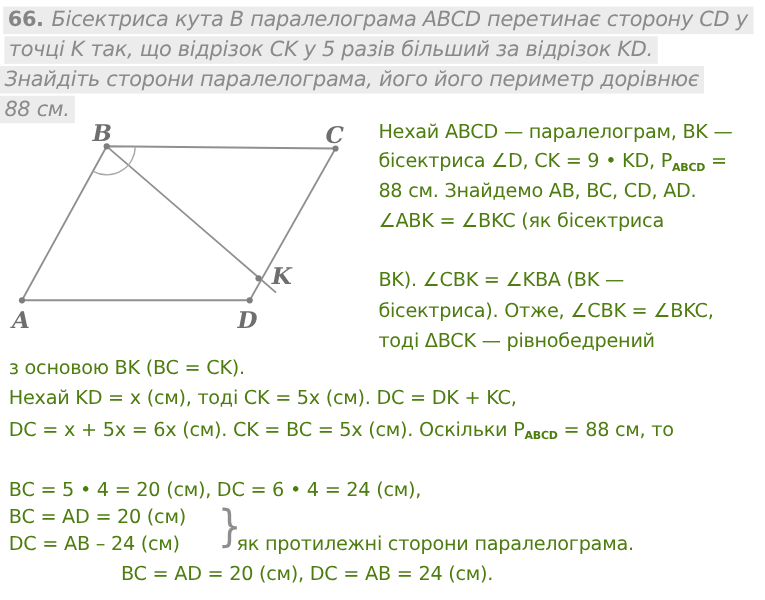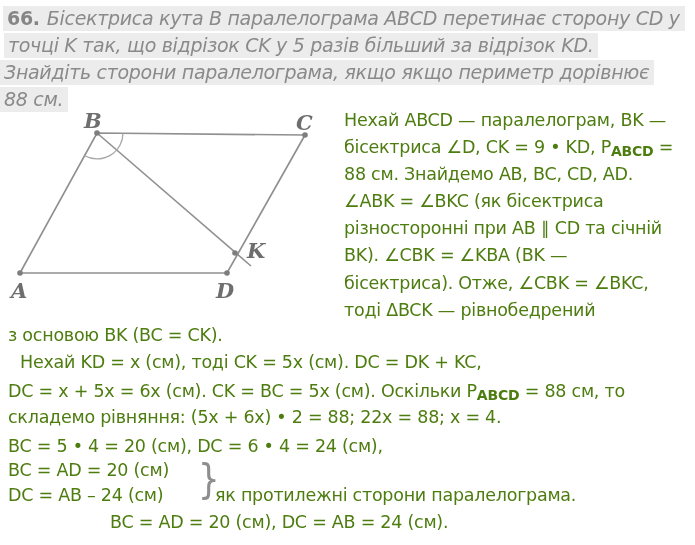--- a/index.html
+++ b/index.html
@@ -30,21 +30,21 @@
     font-size: 19px;
     line-height: 21px;
     padding: 2px 5px 2px 4px;
     letter-spacing: -0.3px;
   }
   .prob .it, .prob.it { font-style: italic; }
   .pnum { font-weight: bold; font-style: normal; margin-right: 7px; color: #858585; }
 
   
   .sb {
-    font-size: 14px;
+    font-size: 10px;
     font-weight: bold;
     letter-spacing: -0.2px;
     vertical-align: -3px;
   }
 
   
   .brace {
     position: absolute;
     color: #8e8e8e;
     font-size: 40px;
@@ -63,21 +63,21 @@
 </style>
 </head>
 <body>
 
 <div class="page">
 
   <div class="prob" style="left:3px; top:6px;">
     <span class="pnum">66.</span><span class="it">Бісектриса кута В паралелограма ABCD перетинає сторону CD у</span>
   </div>
   <div class="prob it" style="left:4px; top:33px;">точці K так, що відрізок CK у 5 разів більший за відрізок KD.</div>
-  <div class="prob it" style="left:0px; top:60px;">Знайдіть сторони паралелограма, якщо якщо периметр дорівнює</div>
+  <div class="prob it" style="left:0px; top:60px;">Знайдіть сторони паралелограма, його його периметр дорівнює</div>
   <div class="prob it" style="left:0px; top:87px;">88 см.</div>
 
   <svg style="position:absolute; left:0; top:100px;" width="340" height="215" viewBox="0 0 340 215">
     <path d="M 20 173 L 97 33 L 305 35 L 227 173 Z" fill="none" stroke="#909090" stroke-width="1.7"></path>
     <path d="M 97 33 L 251 166" fill="none" stroke="#909090" stroke-width="1.6"></path>
     <path d="M 84.6 55.8 A 26 26 0 0 0 123 33.3" fill="none" stroke="#a8a8a8" stroke-width="1.3"></path>
     <circle cx="20" cy="173" r="2.8" fill="#7e7e7e"></circle>
     <circle cx="97" cy="33" r="2.8" fill="#7e7e7e"></circle>
     <circle cx="305" cy="35" r="2.8" fill="#7e7e7e"></circle>
     <circle cx="227" cy="173" r="2.8" fill="#7e7e7e"></circle>
@@ -88,31 +88,29 @@
     <text x="216" y="198">D</text>
     <text x="247" y="158">K</text>
   </svg>
 
   <div class="t" style="left:344px; top:109px;">Нехай ABCD — паралелограм, BK —</div>
   <div class="t" style="left:344px; top:136px;">
     <span>бісектриса ∠D, CK = 9 • KD, P</span><span class="sb">ABCD</span><span> =</span>
   </div>
   <div class="t" style="left:344px; top:163px;">88 см. Знайдемо AB, BC, CD, AD.</div>
   <div class="t" style="left:344px; top:190px;">∠ABK = ∠BKC (як бісектриса</div>
-  <div class="t" style="left:344px; top:217px;">різносторонні при AB ∥ CD та січній</div>
   <div class="t" style="left:344px; top:244px;">BK). ∠CBK = ∠KBA (BK —</div>
   <div class="t" style="left:344px; top:272px;">бісектриса). Отже, ∠CBK = ∠BKC,</div>
   <div class="t" style="left:344px; top:299px;">тоді ΔBCK — рівнобедрений</div>
 
   <div class="t" style="left:8px; top:324px;">з основою BK (BC = CK).</div>
-  <div class="t" style="left:8px; top:351px;margin-left:12px;">Нехай KD = x (см), тоді CK = 5x (см). DC = DK + KC,</div>
+  <div class="t" style="left:8px; top:351px;">Нехай KD = x (см), тоді CK = 5x (см). DC = DK + KC,</div>
   <div class="t" style="left:8px; top:380px;">
     <span>DC = x + 5x = 6x (см). CK = BC = 5x (см). Оскільки P</span><span class="sb">ABCD</span><span> = 88 см, то</span>
   </div>
-  <div class="t" style="left:8px; top:406px;">складемо рівняння: (5x + 6x) • 2 = 88; 22x = 88; x = 4.</div>
   <div class="t" style="left:8px; top:435px;">BC = 5 • 4 = 20 (см), DC = 6 • 4 = 24 (см),</div>
   <div class="t" style="left:8px; top:459px;">BC = AD = 20 (см)</div>
   <div class="t" style="left:8px; top:484px;">DC = AB – 24 (см)</div>
 
   <div class="brace" style="left:196px; top:459px;">}</div>
   <div class="t" style="left:215px; top:484px;">як протилежні сторони паралелограма.</div>
 
   <div class="t" style="left:110px; top:511px;">BC = AD = 20 (см), DC = AB = 24 (см).</div>
 
 </div>

